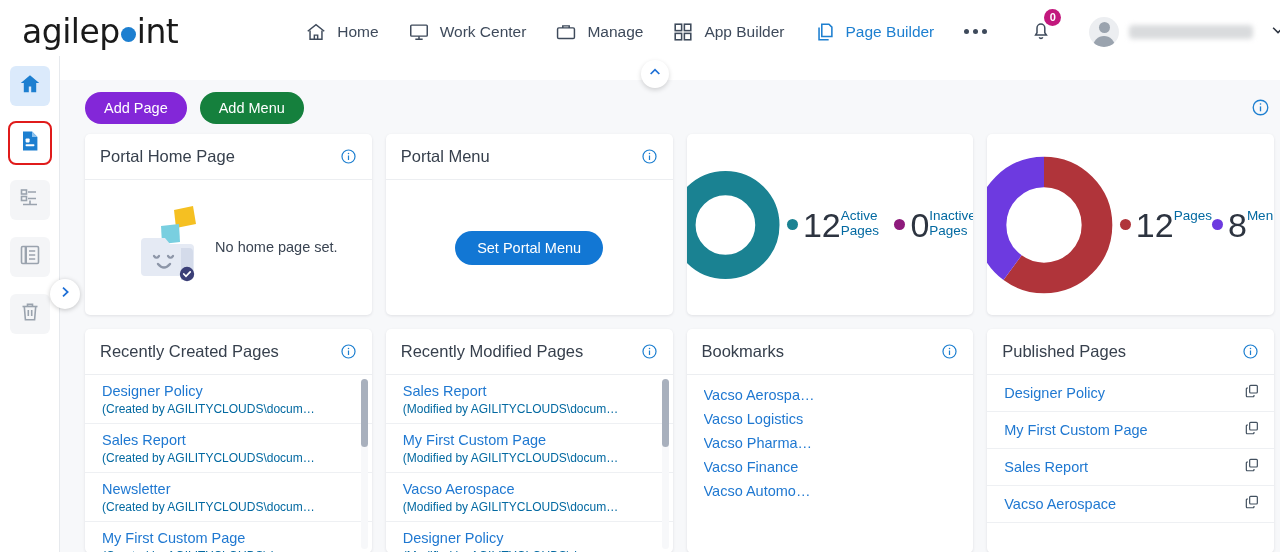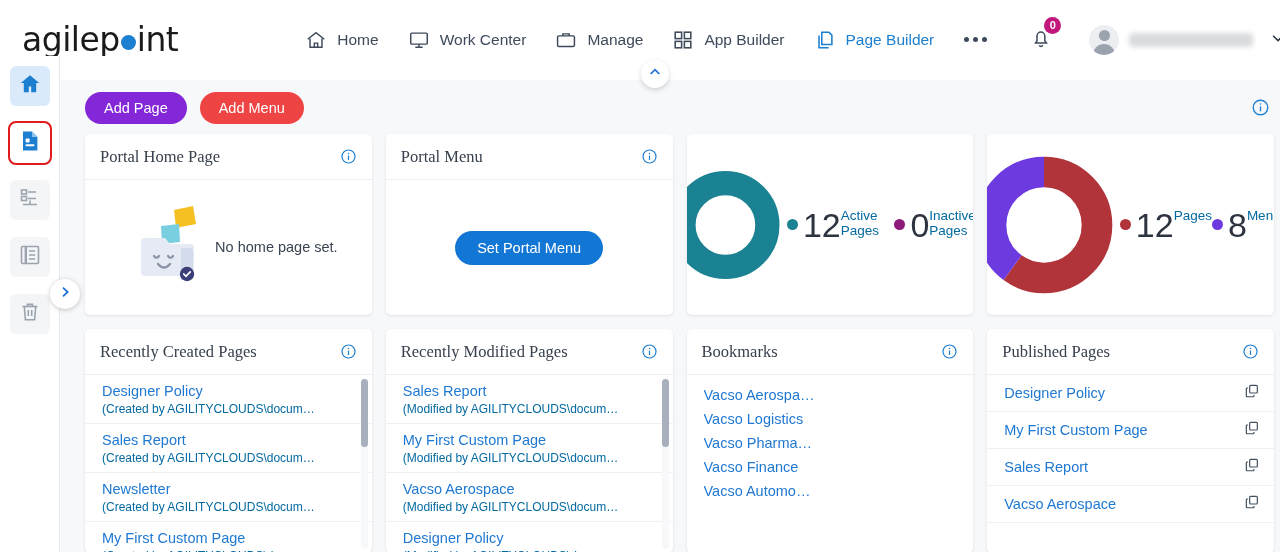--- a/index.html
+++ b/index.html
@@ -6,21 +6,21 @@
   html, body {
     width: 1280px; height: 552px;
     font-family: "Liberation Sans", sans-serif;
     background: #ffffff;
     overflow: hidden;
   }
   #app { position: relative; width: 1280px; height: 552px; }
 
   
   .header {
-    position: absolute; top: 12px; left: 0; width: 1280px; height: 56px;
+    position: absolute; top: 4px; left: 0; width: 1280px; height: 56px;
     background: #ffffff; display: flex; align-items: center;
     border-bottom: 1px solid #eceef1;
   }
   .logo { margin-left: 22px; display: flex; align-items: baseline; }
   .logo-text {
     font-size: 33px; font-weight: 400; color: #1a1a1a;
     letter-spacing: -0.5px; font-family: "DejaVu Sans", sans-serif;
   }
   .logo-dot {
     display: inline-block; width: 15px; height: 15px; border-radius: 50%;
@@ -88,33 +88,33 @@
     border-radius: 50%; background: #fff; box-shadow: 0 2px 5px rgba(0,0,0,.16);
     display: flex; align-items: center; justify-content: center; cursor: pointer; z-index: 15;
   }
   .toolbar { display: flex; align-items: center; padding: 12px 0 10px 25px; position: relative; }
   .btn {
     border: none; border-radius: 18px; color: #fff; cursor: pointer;
     font-size: 14.5px; font-family: "Liberation Sans", sans-serif;
     padding: 8px 19px; margin-right: 13px; font-weight: 400;
   }
   .btn-purple { background: #8327d8; }
-  .btn-blue { background: #ef4444; }
+  .btn-blue { background: #15803d; }
   .info-right { position: absolute; right: 10px; top: 18px; cursor: pointer; }
 
   .grid-row { display: flex; padding: 0 6px 0 25px; gap: 0; }
   .card {
     background: #ffffff; border-radius: 5px; margin-right: 14px;
     box-shadow: 0 1px 3px rgba(16,24,40,.10); position: relative;
     display: flex; flex-direction: column; overflow: hidden;
   }
   .card-w { width: 289px; }
   .card-head {
     height: 46px; display: flex; align-items: center; justify-content: space-between;
-    padding: 0 15px; border-bottom: 1px solid #eceef1; flex: none; font-family: Liberation Serif, serif;
+    padding: 0 15px; border-bottom: 1px solid #eceef1; flex: none;
   }
   .card-title { font-size: 16.5px; color: #37404d; font-weight: 400; }
   .info-icon { cursor: pointer; display: flex; }
   .card-body { flex: 1; position: relative; }
 
   
   .row1 .card { height: 181px; }
   
   .row2 { margin-top: 14px; }
   .row2 .card { height: 224px; }

